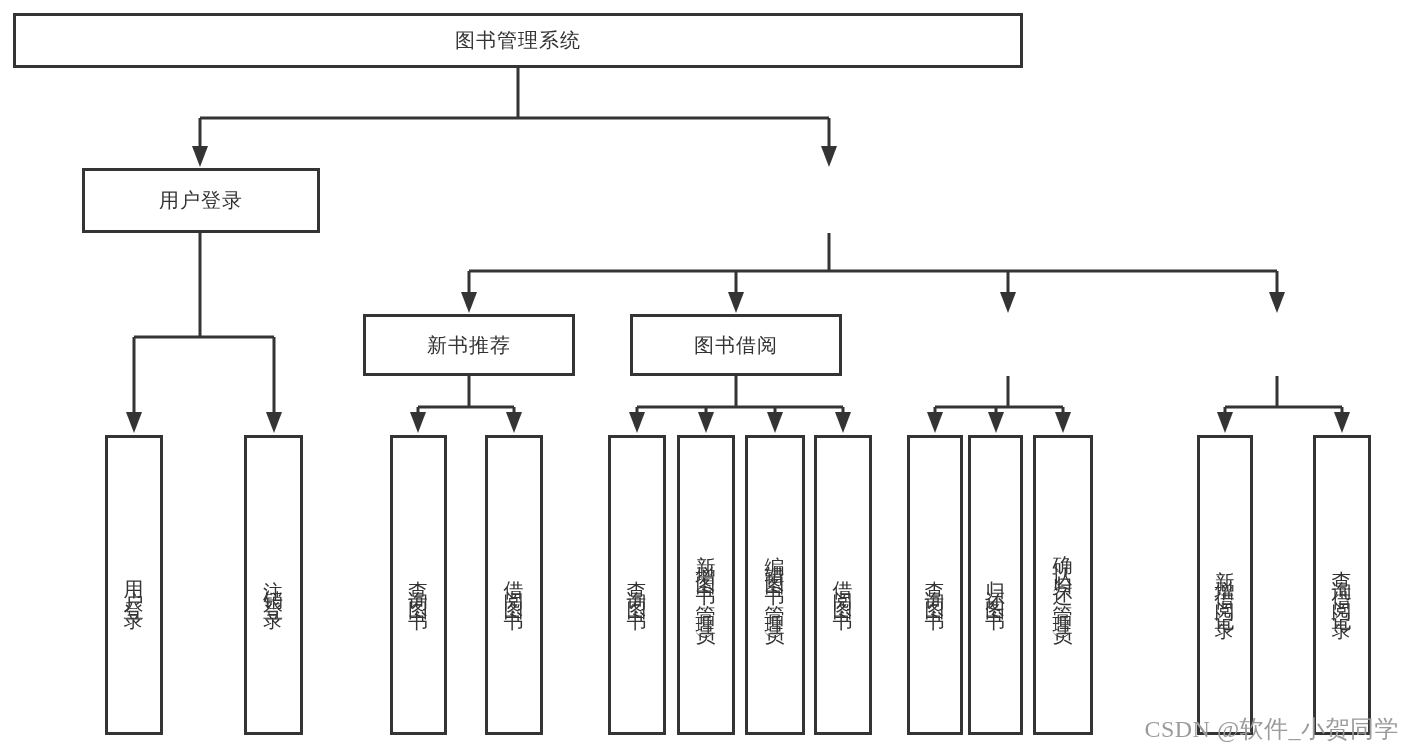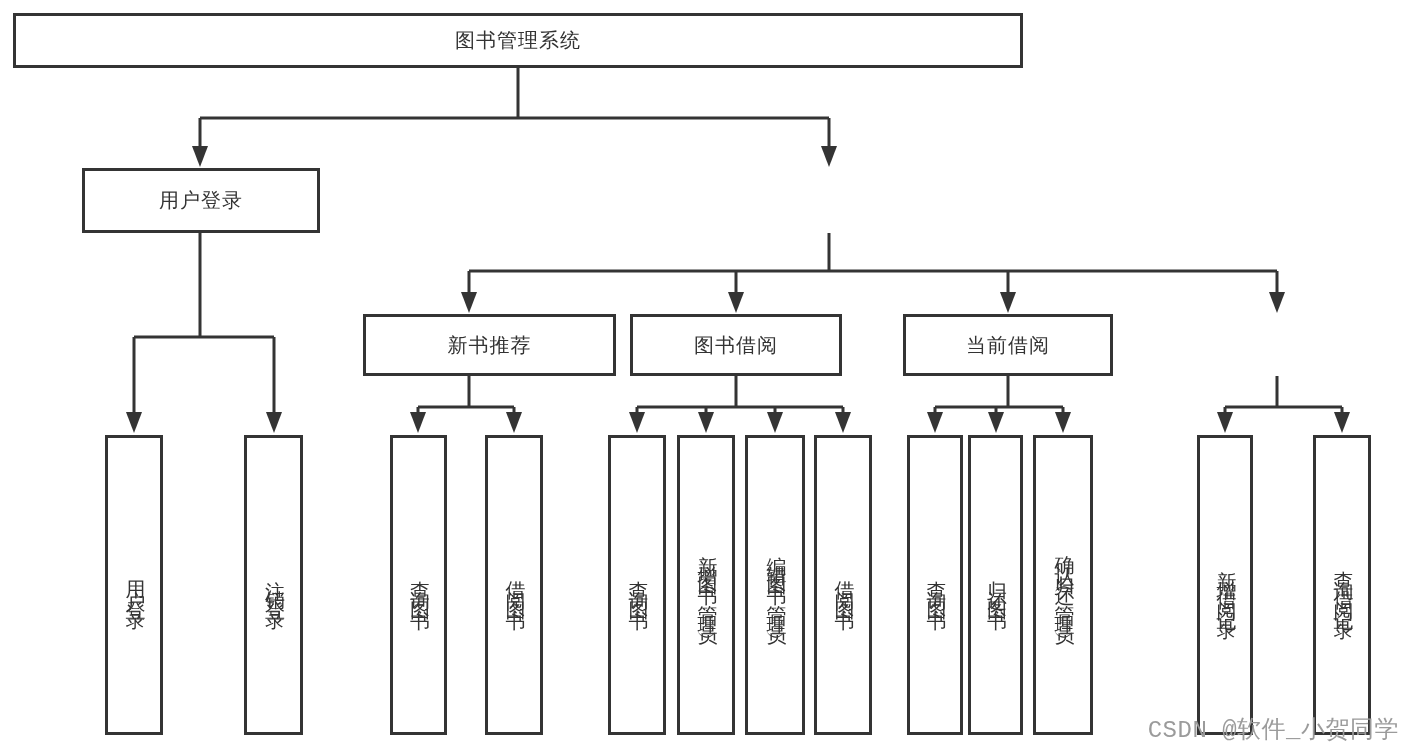--- a/index.html
+++ b/index.html
@@ -1,20 +1,20 @@
 <!DOCTYPE html>
 <html><head>
 <meta charset="utf-8">
 <style>
   html,body { margin:0; padding:0; background:#ffffff; }
   #canvas {
     position:relative;
     width:1405px; height:747px;
     background:#ffffff;
-    font-family:Liberation Mono, monospace;
+    font-family:Liberation Serif, serif;
     overflow:hidden;
   }
   #connectors {
     position:absolute; left:0; top:0; width:1405px; height:747px;
     z-index:0; pointer-events:none;
   }
   .box {
     position:absolute;
     box-sizing:border-box;
     border:3px solid #343434;
@@ -32,21 +32,21 @@
     letter-spacing:10px;
     line-height:22px;
     white-space:nowrap;
   }
   
   #n-root   { left:13px;  top:13px;  width:1010px; height:55px; }
   
   #n-ulogin { left:82px;  top:168px; width:238px;  height:65px; }
   #n-bmgmt  { left:712px; top:168px; width:236px;  height:65px; }
   
-  #n-newrec { left:363px;  top:314px; width:253px; height:62px; }
+  #n-newrec { left:363px;  top:314px; width:212px; height:62px; }
   #n-borrow { left:630px;  top:314px; width:212px; height:62px; }
   #n-curr   { left:903px;  top:314px; width:210px; height:62px; }
   #n-record { left:1172px; top:314px; width:211px; height:62px; }
   
   .leaf { top:435px; height:300px; }
   #v1  { left:105px;  width:58px; }
   #v2  { left:244px;  width:59px; }
   #v3  { left:390px;  width:57px; }
   #v4  { left:485px;  width:58px; }
   #v5  { left:608px;  width:58px; }
@@ -119,23 +119,20 @@
   <div class="box" id="n-ulogin">
     <span class="hlabel">用户登录</span>
   </div>
 
   <div class="box" id="n-newrec">
     <span class="hlabel">新书推荐</span>
   </div>
   <div class="box" id="n-borrow">
     <span class="hlabel">图书借阅</span>
   </div>
-  <div class="box" id="n-curr">
-    <span class="hlabel">当前借阅</span>
-  </div>
 
   <div class="box leaf" id="v1">
     <span class="vlabel">用户登录</span>
   </div>
   <div class="box leaf" id="v2">
     <span class="vlabel">注销登录</span>
   </div>
 
   <div class="box leaf" id="v3">
     <span class="vlabel">查询图书</span>

